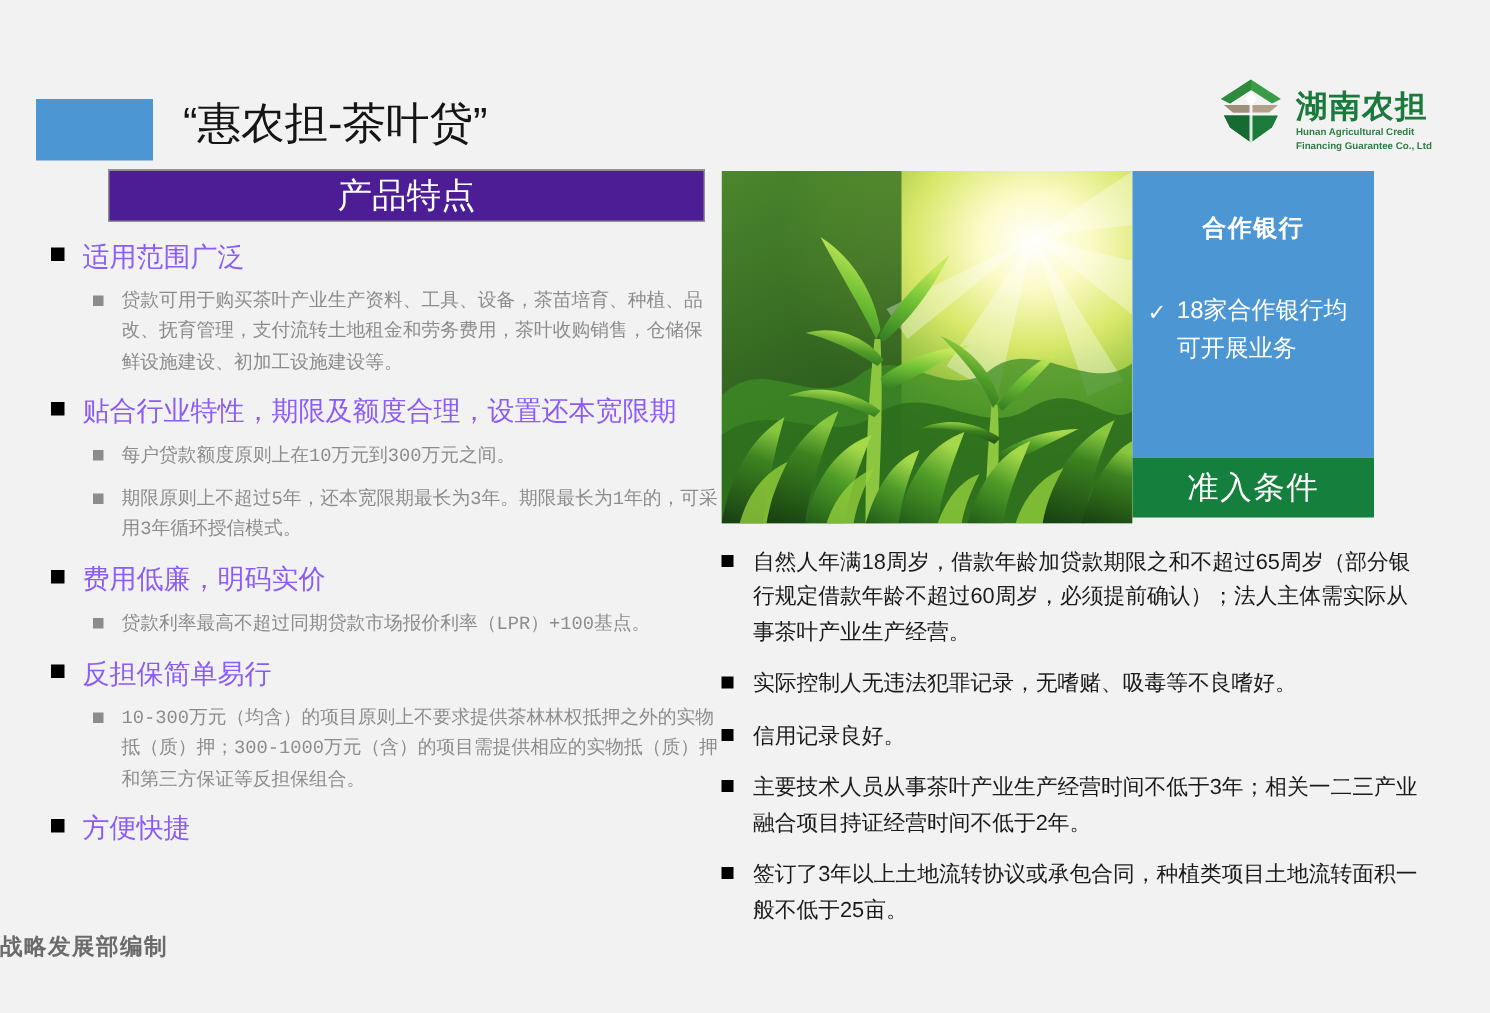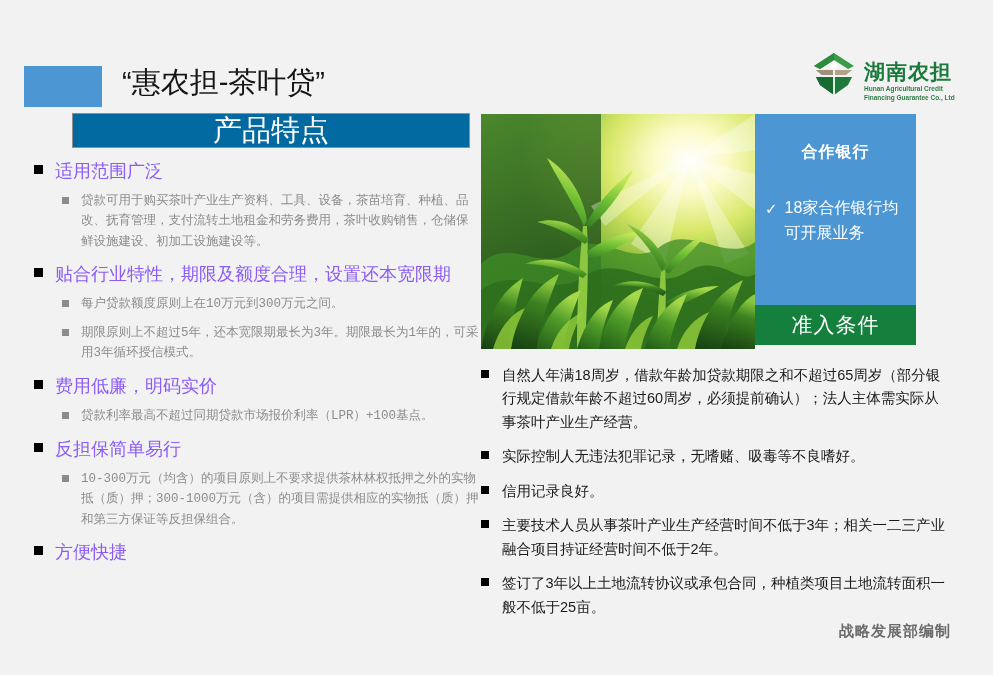--- a/index.html
+++ b/index.html
@@ -83,23 +83,23 @@
     white-space: nowrap;
   }
 
   
   .section-bar {
     position: absolute;
     left: 72px;
     top: 113px;
     width: 398px;
     height: 35px;
-    background: #0369a1;
+    background: #4c1d95;
     color: #ffffff;
-    font-size: 29px;
+    font-size: 23px;
     display: flex;
     align-items: center;
     justify-content: center;
     border: 1px solid #8f8f8f;
     box-sizing: border-box;
   }
 
   
   .left-col {
     position: absolute;
@@ -234,21 +234,21 @@
     color: #1a1a1a;
     line-height: 1.62;
   }
 
   
   .footer {
     position: absolute;
     left: 0;
     top: 622px;
     width: 951px;
-    text-align: right;
+    text-align: left;
     font-size: 15px;
     font-weight: bold;
     color: #6b6b6b;
     letter-spacing: 1px;
   }
 </style>
 </head>
 <body>
 
 <div class="slide">

